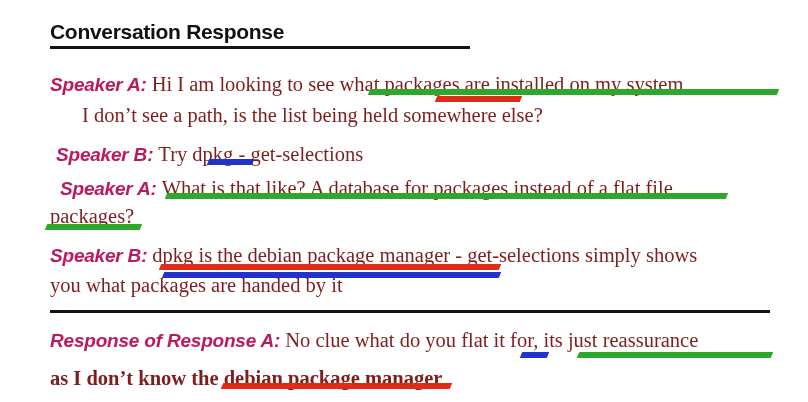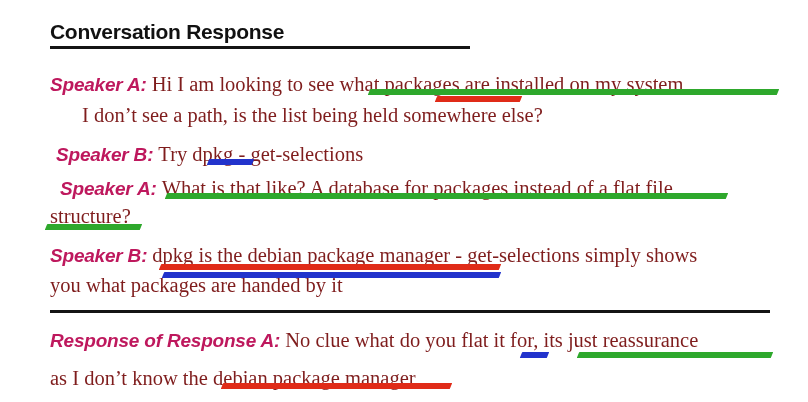--- a/index.html
+++ b/index.html
@@ -110,21 +110,21 @@
   <div class="line" style="left:56px; top:144px;">
     <span class="spk">Speaker B: </span><span class="body-txt">Try dpkg - get-selections</span>
   </div>
 
   <div class="bar blue slant" style="left:208px; top:159px; width:45px;"></div>
 
   <div class="line" style="left:50px; top:178px;margin-left:10px;">
     <span class="spk">Speaker A: </span><span class="body-txt">What is that like? A database for packages instead of  a flat file</span>
   </div>
   <div class="line" style="left:50px; top:206px;">
-    <span class="body-txt">structure?</span>
+    <span class="body-txt">packages?</span>
   </div>
 
   <div class="bar green slant" style="left:166px; top:193px; width:561px;"></div>
 
   <div class="bar green slant" style="left:46px; top:224px; width:95px;"></div>
 
   <div class="line" style="left:50px; top:275px;">
     <span class="body-txt">you what packages are handed by it</span>
   </div>
   <div class="line" style="left:50px; top:245px;">
@@ -133,21 +133,21 @@
 
   <div class="bar red slant" style="left:160px; top:264px; width:340px;"></div>
 
   <div class="bar blue slant" style="left:163px; top:272px; width:337px;"></div>
 
   <div class="rule-divider"></div>
 
   <div class="line" style="left:50px; top:330px;">
     <span class="spk">Response of Response A: </span><span class="body-txt">No clue what do you flat it for, its just reassurance</span>
   </div>
-  <div class="line" style="left:50px; top:368px;">
+  <div class="line" style="left:50px; top:368px;font-weight:bold;">
     <span class="body-txt">as I don’t know the debian package manager</span>
   </div>
 
   <div class="bar blue slant" style="left:521px; top:352px; width:27px;"></div>
 
   <div class="bar green slant" style="left:578px; top:352px; width:194px;"></div>
 
   <div class="bar red slant" style="left:222px; top:383px; width:229px;"></div>
 
 </div>

